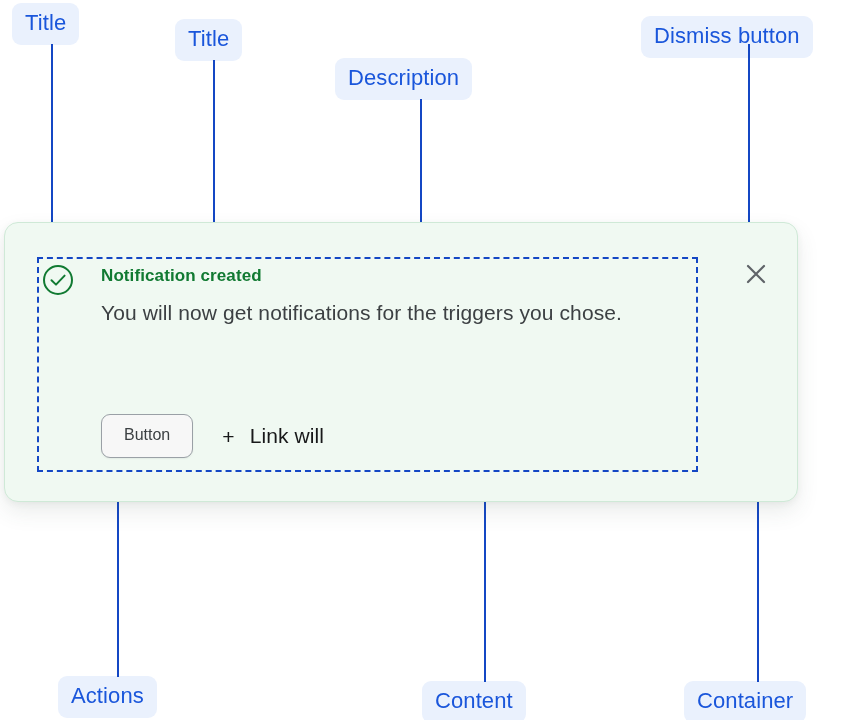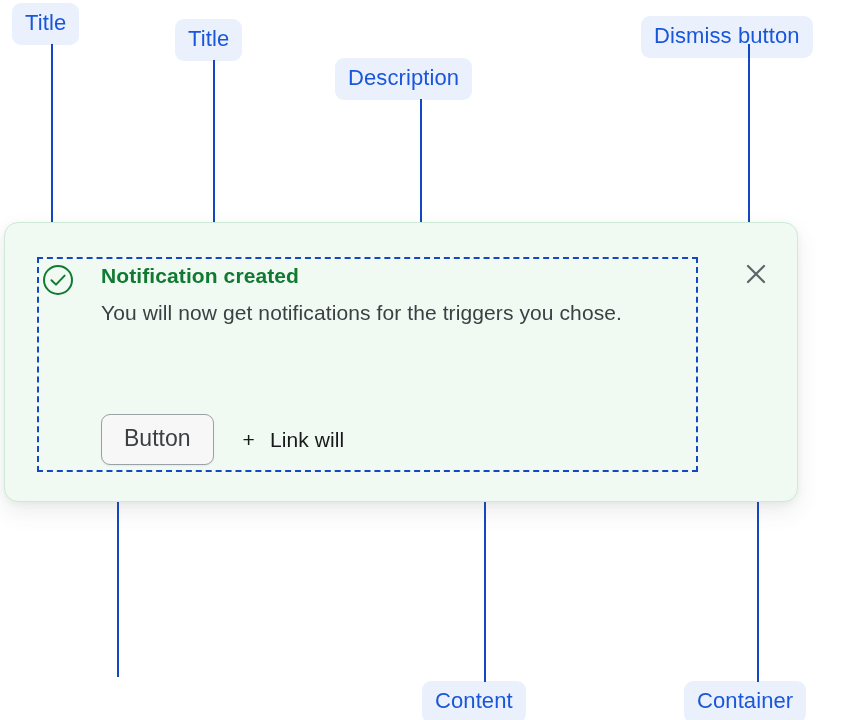--- a/index.html
+++ b/index.html
@@ -86,21 +86,21 @@
 
   #text-block {
     position: absolute;
     left: 62px;
     top: 0px;
     width: 595px;
   }
 
   #notification-title {
     color: #117a32;
-    font-size: 21px;
+    font-size: 17px;
     font-weight: bold;
     line-height: 28px;
     margin: 3px 0 0 0;
     letter-spacing: 0.1px;
   }
 
   #notification-description {
     color: #3c4043;
     font-size: 21px;
     font-weight: 400;
@@ -116,21 +116,21 @@
     display: flex;
     align-items: center;
   }
 
   #action-button {
     background: #f7f7f7;
     border: 1px solid #9aa0a6;
     border-radius: 9px;
     color: #3c4043;
     font-family: "Liberation Sans", sans-serif;
-    font-size: 23px;
+    font-size: 16px;
     line-height: 1;
     padding: 12px 22px 14px 22px;
     cursor: pointer;
     box-shadow: 0 1px 2px rgba(0,0,0,0.06);
   }
 
   #action-link {
     display: flex;
     align-items: center;
     margin-left: 29px;
@@ -160,20 +160,21 @@
 <div id="stage">
 
   <div class="anno-label" style="left:12px; top:3px;">Title</div>
 
   <div class="anno-label" style="left:175px; top:19px;">Title</div>
 
   <div class="anno-label" style="left:335px; top:58px;">Description</div>
 
   <div class="anno-label" style="left:641px; top:16px;">Dismiss button</div>
 
+  <div class="anno-label" style="left:58px; top:676px;">Actions</div>
 
   <div class="anno-label" style="left:422px; top:681px;">Content</div>
 
   <div class="anno-label" style="left:684px; top:681px;">Container</div>
 
   <div class="connector" style="left:51px; top:44px; height:205px;"></div>
   <div class="connector-dot" style="left:46px; top:243px;"></div>
 
   <div class="connector" style="left:213px; top:60px; height:203px;"></div>
   <div class="connector-dot" style="left:208px; top:257px;"></div>

